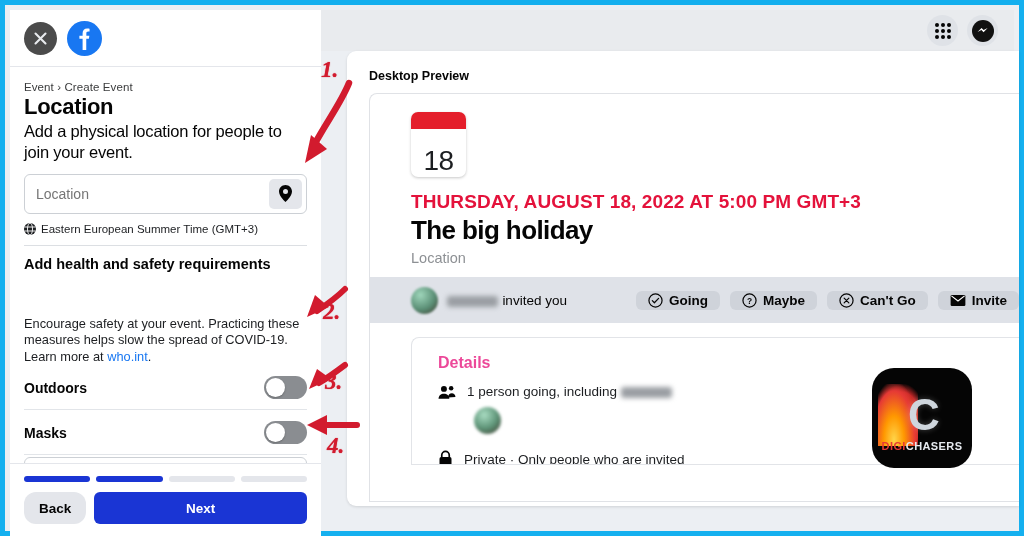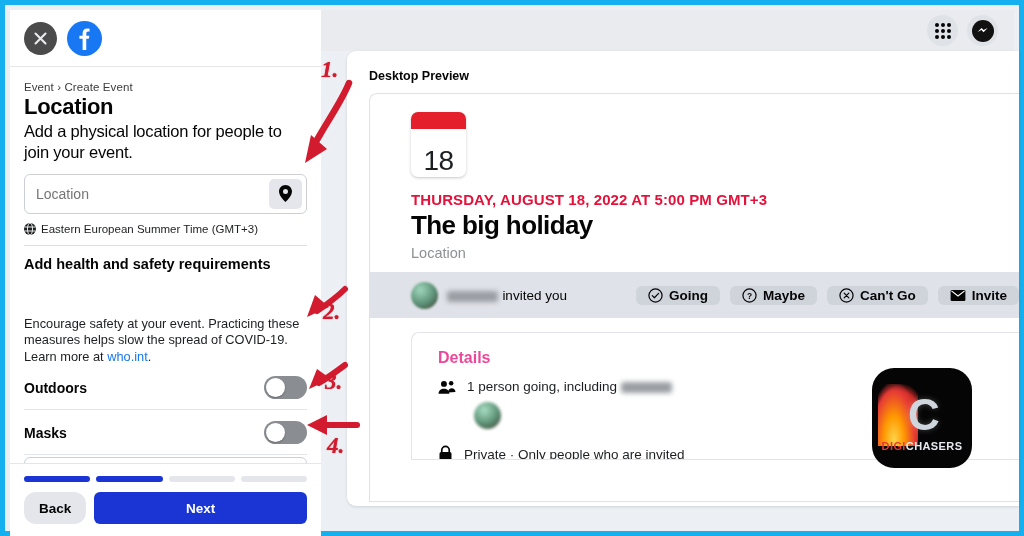--- a/index.html
+++ b/index.html
@@ -172,21 +172,21 @@
   .cal {
     width: 55px; height: 65px; border-radius: 7px; overflow: hidden;
     background: #fff; box-shadow: 0 1px 3px rgba(0,0,0,.22);
   }
   .cal-top { height: 17px; background: #e41e2b; }
   .cal-num {
     height: 64px; display: flex; align-items: center; justify-content: center;
     font-size: 28px; color: #1c1e21; letter-spacing: -.5px;
   }
   .ev-date {
-    color: #e4123b; font-size: 15px; font-weight: bold;
+    color: #e4123b; font-size: 19px; font-weight: bold;
     letter-spacing: .1px; margin-top: 14px;
   }
   .ev-title {
     font-size: 26px; font-weight: bold; color: #050505;
     letter-spacing: -.6px; margin-top: 3px; line-height: 1.12;
   }
   .ev-loc { font-size: 14.5px; color: #8d9094; margin-top: 5px; }
 
   .rsvp-bar {
     margin-top: 11px; background: #dfe2e8;

